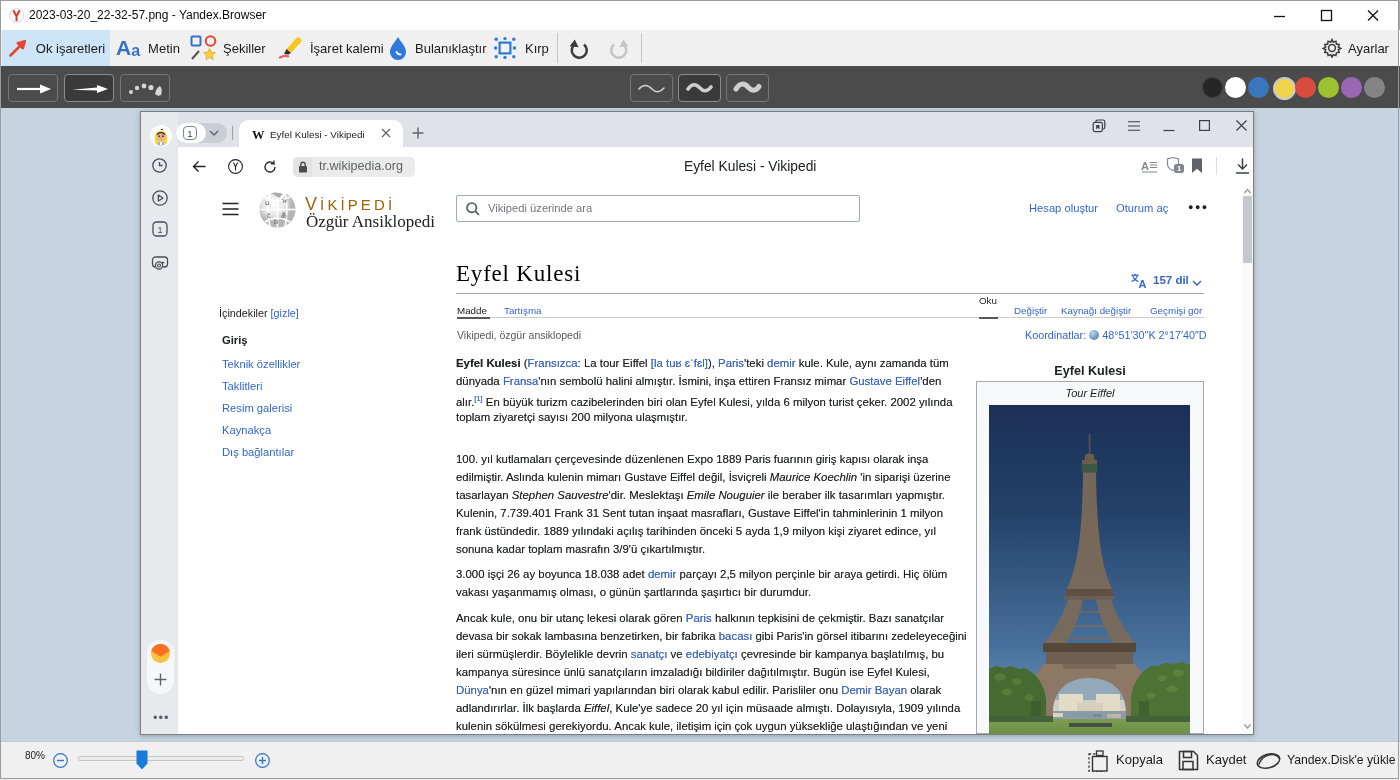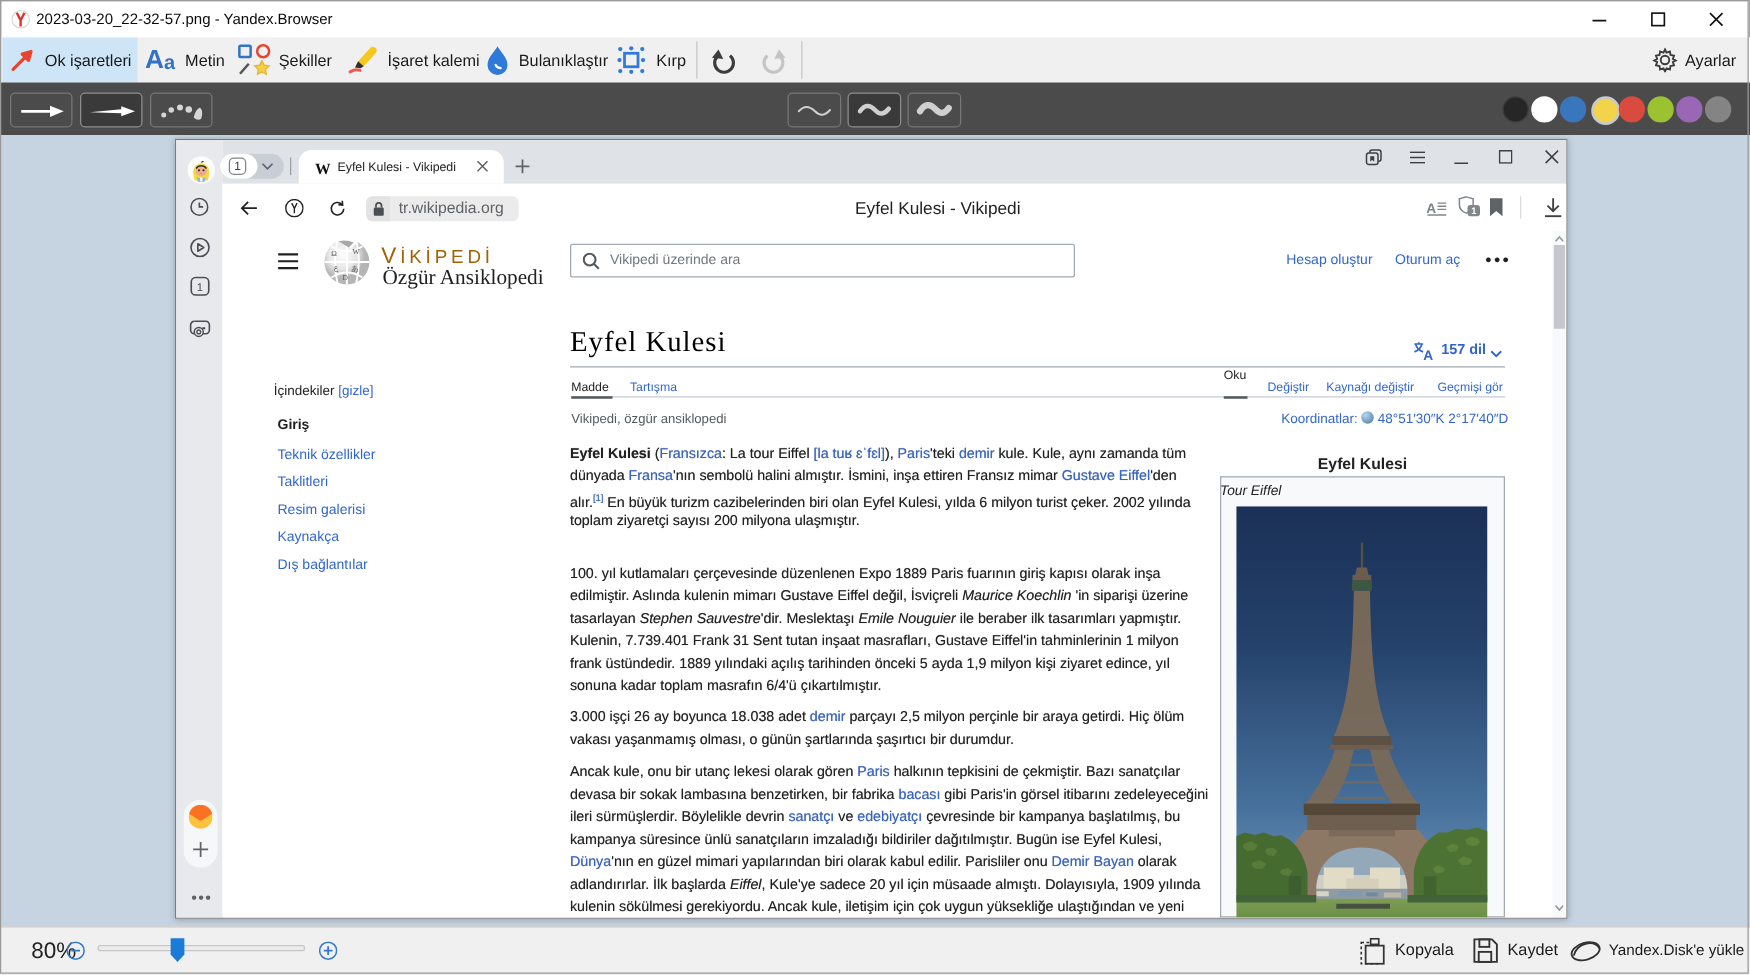--- a/index.html
+++ b/index.html
@@ -141,21 +141,21 @@
 <div class="abs cdot" style="left:1248px;background:#3a76bc"></div>
 <div class="abs" style="left:1273px;top:76.5px;width:23px;height:23px;border-radius:50%;background:#f2d349;border:2.5px solid #c6cad0"></div>
 <div class="abs cdot" style="left:1295px;background:#d84b3e"></div>
 <div class="abs cdot" style="left:1318px;background:#9cc131"></div>
 <div class="abs cdot" style="left:1341px;background:#9a67b5"></div>
 <div class="abs cdot" style="left:1364px;background:#848484"></div>
 <div class="abs" id="canvas"></div>
 <div class="abs" id="bottombar"></div>
 <div class="abs" style="left:0;top:0;width:1399px;height:779px;border:1px solid #9b9b9b;pointer-events:none;z-index:99"></div>
 
-<div class="abs" style="left:25px;top:750px;font-size:18px;color:#222">80%</div>
+<div class="abs" style="left:25px;top:750px;font-size:10px;color:#222">80%</div>
 <svg class="abs" style="left:53px;top:752.5px" width="15" height="15" viewBox="0 0 15 15">
     <circle cx="7.5" cy="7.5" r="6.8" fill="none" stroke="#3078c8" stroke-width="1.2"></circle>
     <path d="M4 7.5 h7" stroke="#3078c8" stroke-width="1.4"></path>
   </svg>
 <div class="abs" style="left:78px;top:755.5px;width:166px;height:5px;background:#ececec;border:1px solid #c6c6c6;border-radius:2px"></div>
 <svg class="abs" style="left:135.5px;top:749.5px" width="12" height="20" viewBox="0 0 12 20">
     <path d="M0.5 0.5 h11 v13 l-5.5 6 -5.5 -6 Z" fill="#1a7cd8"></path>
   </svg>
 <svg class="abs" style="left:254.5px;top:752.5px" width="15" height="15" viewBox="0 0 15 15">
     <circle cx="7.5" cy="7.5" r="6.8" fill="none" stroke="#3078c8" stroke-width="1.2"></circle>
@@ -379,34 +379,34 @@
 
 <div class="bl" style="top:259.6px">dünyada <span class="lk">Fransa</span>'nın sembolü halini almıştır. İsmini, inşa ettiren Fransız mimar <span class="lk">Gustave Eiffel</span>'den</div>
 <div class="bl" style="top:241.5px"><b>Eyfel Kulesi</b> (<span class="lk">Fransızca</span>: La tour Eiffel <span class="lk">[la tuʁ ɛˈfɛl]</span>), <span class="lk">Paris</span>'teki <span class="lk">demir</span> kule. Kule, aynı zamanda tüm</div>
 <div class="bl" style="top:277.7px">alır.<sup class="lk" style="font-size:7.5px">[1]</sup> En büyük turizm cazibelerinden biri olan Eyfel Kulesi, yılda 6 milyon turist çeker. 2002 yılında</div>
 <div class="bl" style="top:295.8px">toplam ziyaretçi sayısı 200 milyona ulaşmıştır.</div>
 <div class="bl" style="top:337.6px">100. yıl kutlamaları çerçevesinde düzenlenen Expo 1889 Paris fuarının giriş kapısı olarak inşa</div>
 <div class="bl" style="top:355.7px">edilmiştir. Aslında kulenin mimarı Gustave Eiffel değil, İsviçreli <i>Maurice Koechlin</i> 'in siparişi üzerine</div>
 <div class="bl" style="top:373.8px">tasarlayan <i>Stephen Sauvestre</i>'dir. Meslektaşı <i>Emile Nouguier</i> ile beraber ilk tasarımları yapmıştır.</div>
 <div class="bl" style="top:391.9px">Kulenin, 7.739.401 Frank 31 Sent tutan inşaat masrafları, Gustave Eiffel'in tahminlerinin 1 milyon</div>
 <div class="bl" style="top:410px">frank üstündedir. 1889 yılındaki açılış tarihinden önceki 5 ayda 1,9 milyon kişi ziyaret edince, yıl</div>
-<div class="bl" style="top:428.1px">sonuna kadar toplam masrafın 6/4'ü çıkartılmıştır.</div>
+<div class="bl" style="top:428.1px">sonuna kadar toplam masrafın 3/9'ü çıkartılmıştır.</div>
 <div class="bl" style="top:452.5px">3.000 işçi 26 ay boyunca 18.038 adet <span class="lk">demir</span> parçayı 2,5 milyon perçinle bir araya getirdi. Hiç ölüm</div>
 <div class="bl" style="top:470.6px">vakası yaşanmamış olması, o günün şartlarında şaşırtıcı bir durumdur.</div>
 <div class="bl" style="top:496.5px">Ancak kule, onu bir utanç lekesi olarak gören <span class="lk">Paris</span> halkının tepkisini de çekmiştir. Bazı sanatçılar</div>
 <div class="bl" style="top:514.6px">devasa bir sokak lambasına benzetirken, bir fabrika <span class="lk">bacası</span> gibi Paris'in görsel itibarını zedeleyeceğini</div>
 <div class="bl" style="top:532.7px">ileri sürmüşlerdir. Böylelikle devrin <span class="lk">sanatçı</span> ve <span class="lk">edebiyatçı</span> çevresinde bir kampanya başlatılmış, bu</div>
 <div class="bl" style="top:550.8px">kampanya süresince ünlü sanatçıların imzaladığı bildiriler dağıtılmıştır. Bugün ise Eyfel Kulesi,</div>
 <div class="bl" style="top:568.9px"><span class="lk">Dünya</span>'nın en güzel mimari yapılarından biri olarak kabul edilir. Parisliler onu <span class="lk">Demir Bayan</span> olarak</div>
 <div class="bl" style="top:587px">adlandırırlar. İlk başlarda <i>Eiffel</i>, Kule'ye sadece 20 yıl için müsaade almıştı. Dolayısıyla, 1909 yılında</div>
 <div class="bl" style="top:605.1px">kulenin sökülmesi gerekiyordu. Ancak kule, iletişim için çok uygun yüksekliğe ulaştığından ve yeni</div>
 
 <div class="abs" style="left:835px;top:251.5px;width:228px;text-align:center;font-size:12.6px;font-weight:bold;color:#202122">Eyfel Kulesi</div>
 <div class="abs" style="left:835px;top:269px;width:228px;height:353px;background:#f8f9fa;border:1px solid #a2a9b1"></div>
-<div class="abs" style="left:835px;top:275px;width:228px;text-align:left;font-size:11px;font-style:italic;color:#202122">Tour Eiffel</div>
+<div class="abs" style="left:835px;top:275px;width:228px;text-align:center;font-size:11px;font-style:italic;color:#202122">Tour Eiffel</div>
 <svg class="abs" style="left:848px;top:293px" width="201" height="329" viewBox="0 0 201 329">
 <defs>
 <linearGradient id="sky" x1="0" y1="0" x2="0" y2="1">
 <stop offset="0" stop-color="#1b3057"></stop>
           <stop offset="0.35" stop-color="#24416a"></stop>
           <stop offset="0.78" stop-color="#47719c"></stop>
           <stop offset="1" stop-color="#6e92b6"></stop>
 </linearGradient>
 <linearGradient id="grass" x1="0" y1="0" x2="0" y2="1">
 <stop offset="0" stop-color="#7d9c54"></stop>

